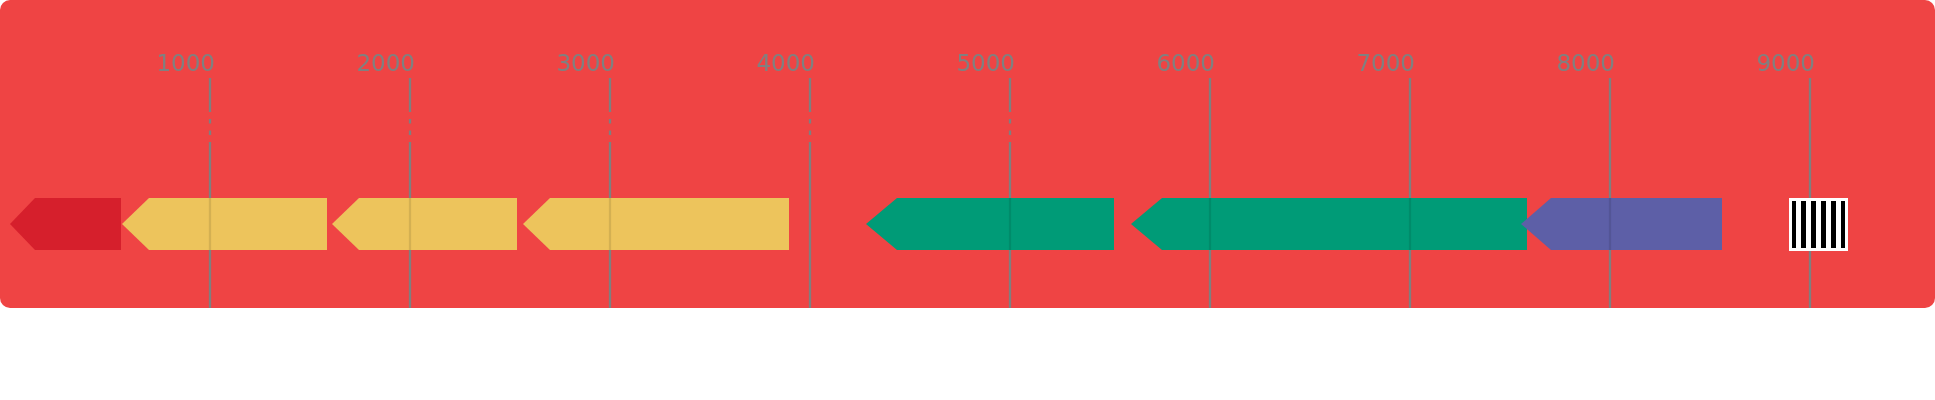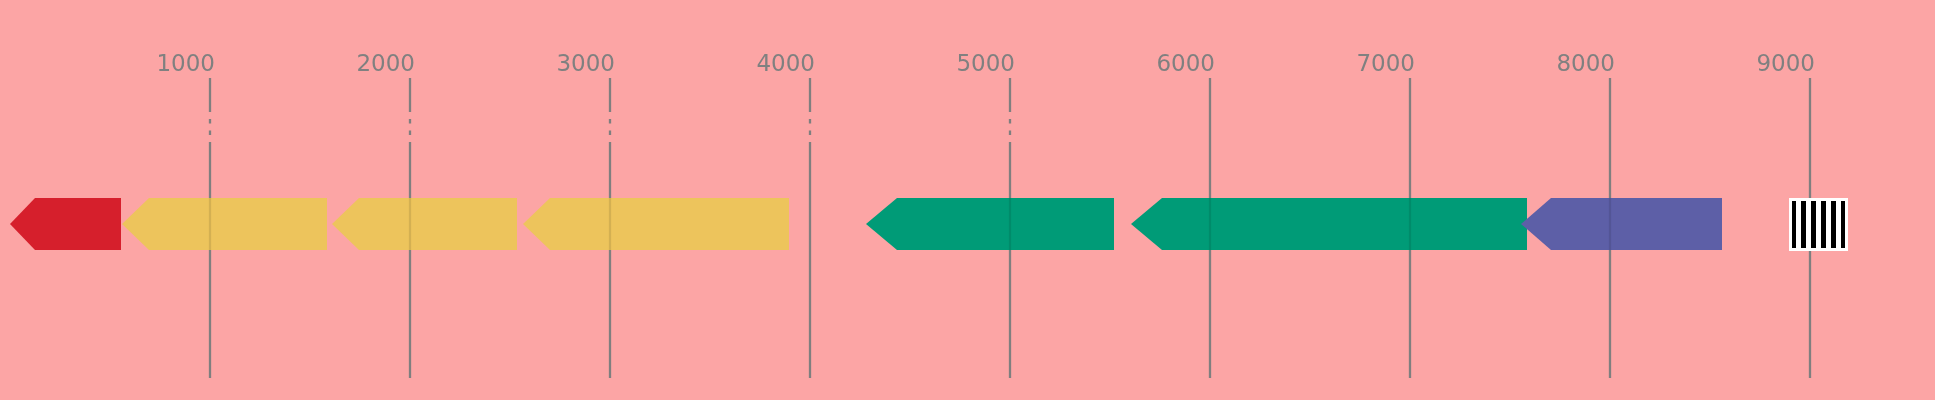--- a/index.html
+++ b/index.html
@@ -4,23 +4,24 @@
 <style>
   html, body {
     margin: 0;
     padding: 0;
     background: #ffffff;
     font-family: "DejaVu Sans", "Liberation Sans", sans-serif;
   }
   #figure-wrap {
     position: relative;
     width: 1935px;
-    height: 400px;
-    background: #fca5a5;
+    height: 308px;
+    background: #ef4444;
     overflow: hidden;
+    border-radius: 10px;
   }
   svg { display: block; }
   text.tick-label {
     fill: #808080;
     font-family: "DejaVu Sans", "Liberation Sans", sans-serif;
     font-size: 23px;
   }
 </style>
 </head>
 <body>

